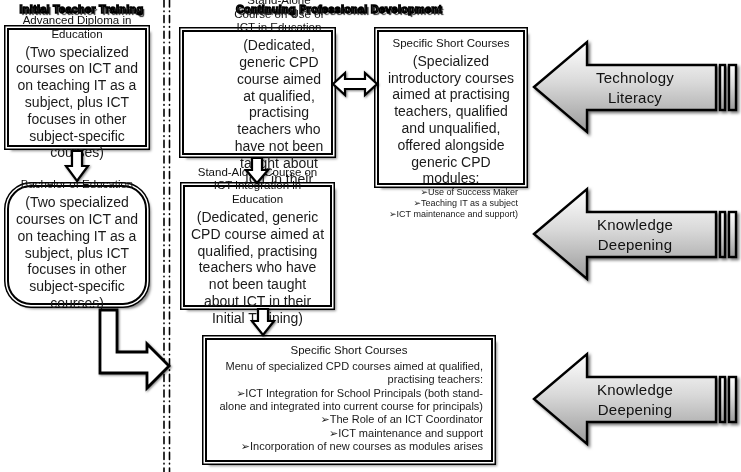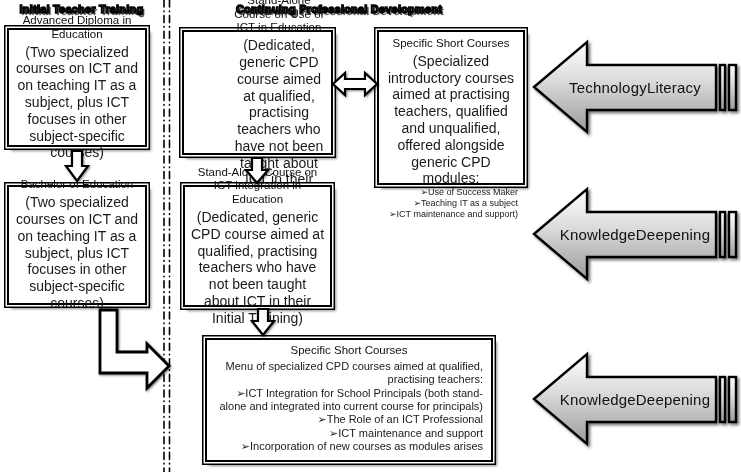--- a/index.html
+++ b/index.html
@@ -19,38 +19,38 @@
     padding:3px 5px;text-align:center;
   }
   .box .title{font-size:11.5px;line-height:1.2;color:#111;margin-bottom:2px;}
   .box .body{font-size:14px;line-height:1.2;color:#1a1a1a;}
   .box .bullets{text-align:right;font-size:9px;line-height:1.22;color:#1a1a1a;}
   .box.toppack{justify-content:flex-start;padding-top:5px;}
   svg.overlay{position:absolute;left:0;top:0;pointer-events:none;}
   .connector{filter:drop-shadow(1.6px 1.6px 1px rgba(0,0,0,.5));}
   .bigarrow{filter:drop-shadow(2.6px 2.8px 1.8px rgba(0,0,0,.55));}
   .arrow-label{
-    position:absolute;display:flex;align-items:center;justify-content:center;
+    position:absolute;display:flex;flex-direction:column;align-items:center;justify-content:center;
     font-size:15px;line-height:1.3;color:#111;text-align:center;letter-spacing:.2px;
   }
 </style>
 </head>
 <body>
 
 <div id="canvas">
 
   <div class="hdr" style="left:4px;top:3px;width:155px;">Initial Teacher Training</div>
   <div class="hdr" style="left:213px;top:3px;width:252px;">Continuing Professional Development</div>
 
   <div class="box" style="left:7px;top:28px;width:140px;height:119px;">
     <div class="title">Advanced Diploma in Education</div>
     <div class="body">(Two specialized courses on ICT and on teaching IT as a subject, plus ICT focuses in other subject-specific courses)</div>
   </div>
 
-  <div class="box" style="left:7px;top:185px;width:140px;height:120px;">
+  <div class="box" style="left:7px;top:185px;width:140px;height:120px;border-radius:24px;">
     <div class="title">Bachelor of Education</div>
     <div class="body">(Two specialized courses on ICT and on teaching IT as a subject, plus ICT focuses in other subject-specific courses)</div>
   </div>
 
   <div class="box" style="left:182px;top:30px;width:151px;height:125px;padding-left:48px;">
     <div class="title">Introductory Stand-Alone Course on Use of ICT in Education</div>
     <div class="body">(Dedicated, generic CPD course aimed at qualified, practising teachers who have not been taught about ICT in their Initial Training)</div>
   </div>
 
   <div class="box" style="left:183px;top:185px;width:149px;height:122px;">
@@ -66,21 +66,21 @@
       <div>➢Teaching IT as a subject</div>
       <div>➢ICT maintenance and support)</div>
     </div>
   </div>
 
   <div class="box toppack" style="left:205px;top:338px;width:288px;height:124px;padding:4px 8px;">
     <div class="title">Specific Short Courses</div>
     <div class="bullets" style="font-size:11px;">
       <div>Menu of specialized CPD courses aimed at qualified, practising teachers:</div>
       <div>➢ICT Integration for School Principals (both stand-alone and integrated into current course for principals)</div>
-      <div>➢The Role of an ICT Professional</div>
+      <div>➢The Role of an ICT Coordinator</div>
       <div>➢ICT maintenance and support</div>
       <div>➢Incorporation of new courses as modules arises</div>
     </div>
   </div>
 
   <svg class="overlay" width="741" height="472" viewBox="0 0 741 472">
     <g>
       <line x1="164" y1="0" x2="164" y2="472" stroke="#000" stroke-width="1.6" stroke-dasharray="7 4 0.6 4" stroke-linecap="round"></line>
       <line x1="169.5" y1="0" x2="169.5" y2="472" stroke="#000" stroke-width="1.6" stroke-dasharray="7 4 0.6 4" stroke-linecap="round"></line>
     </g>

